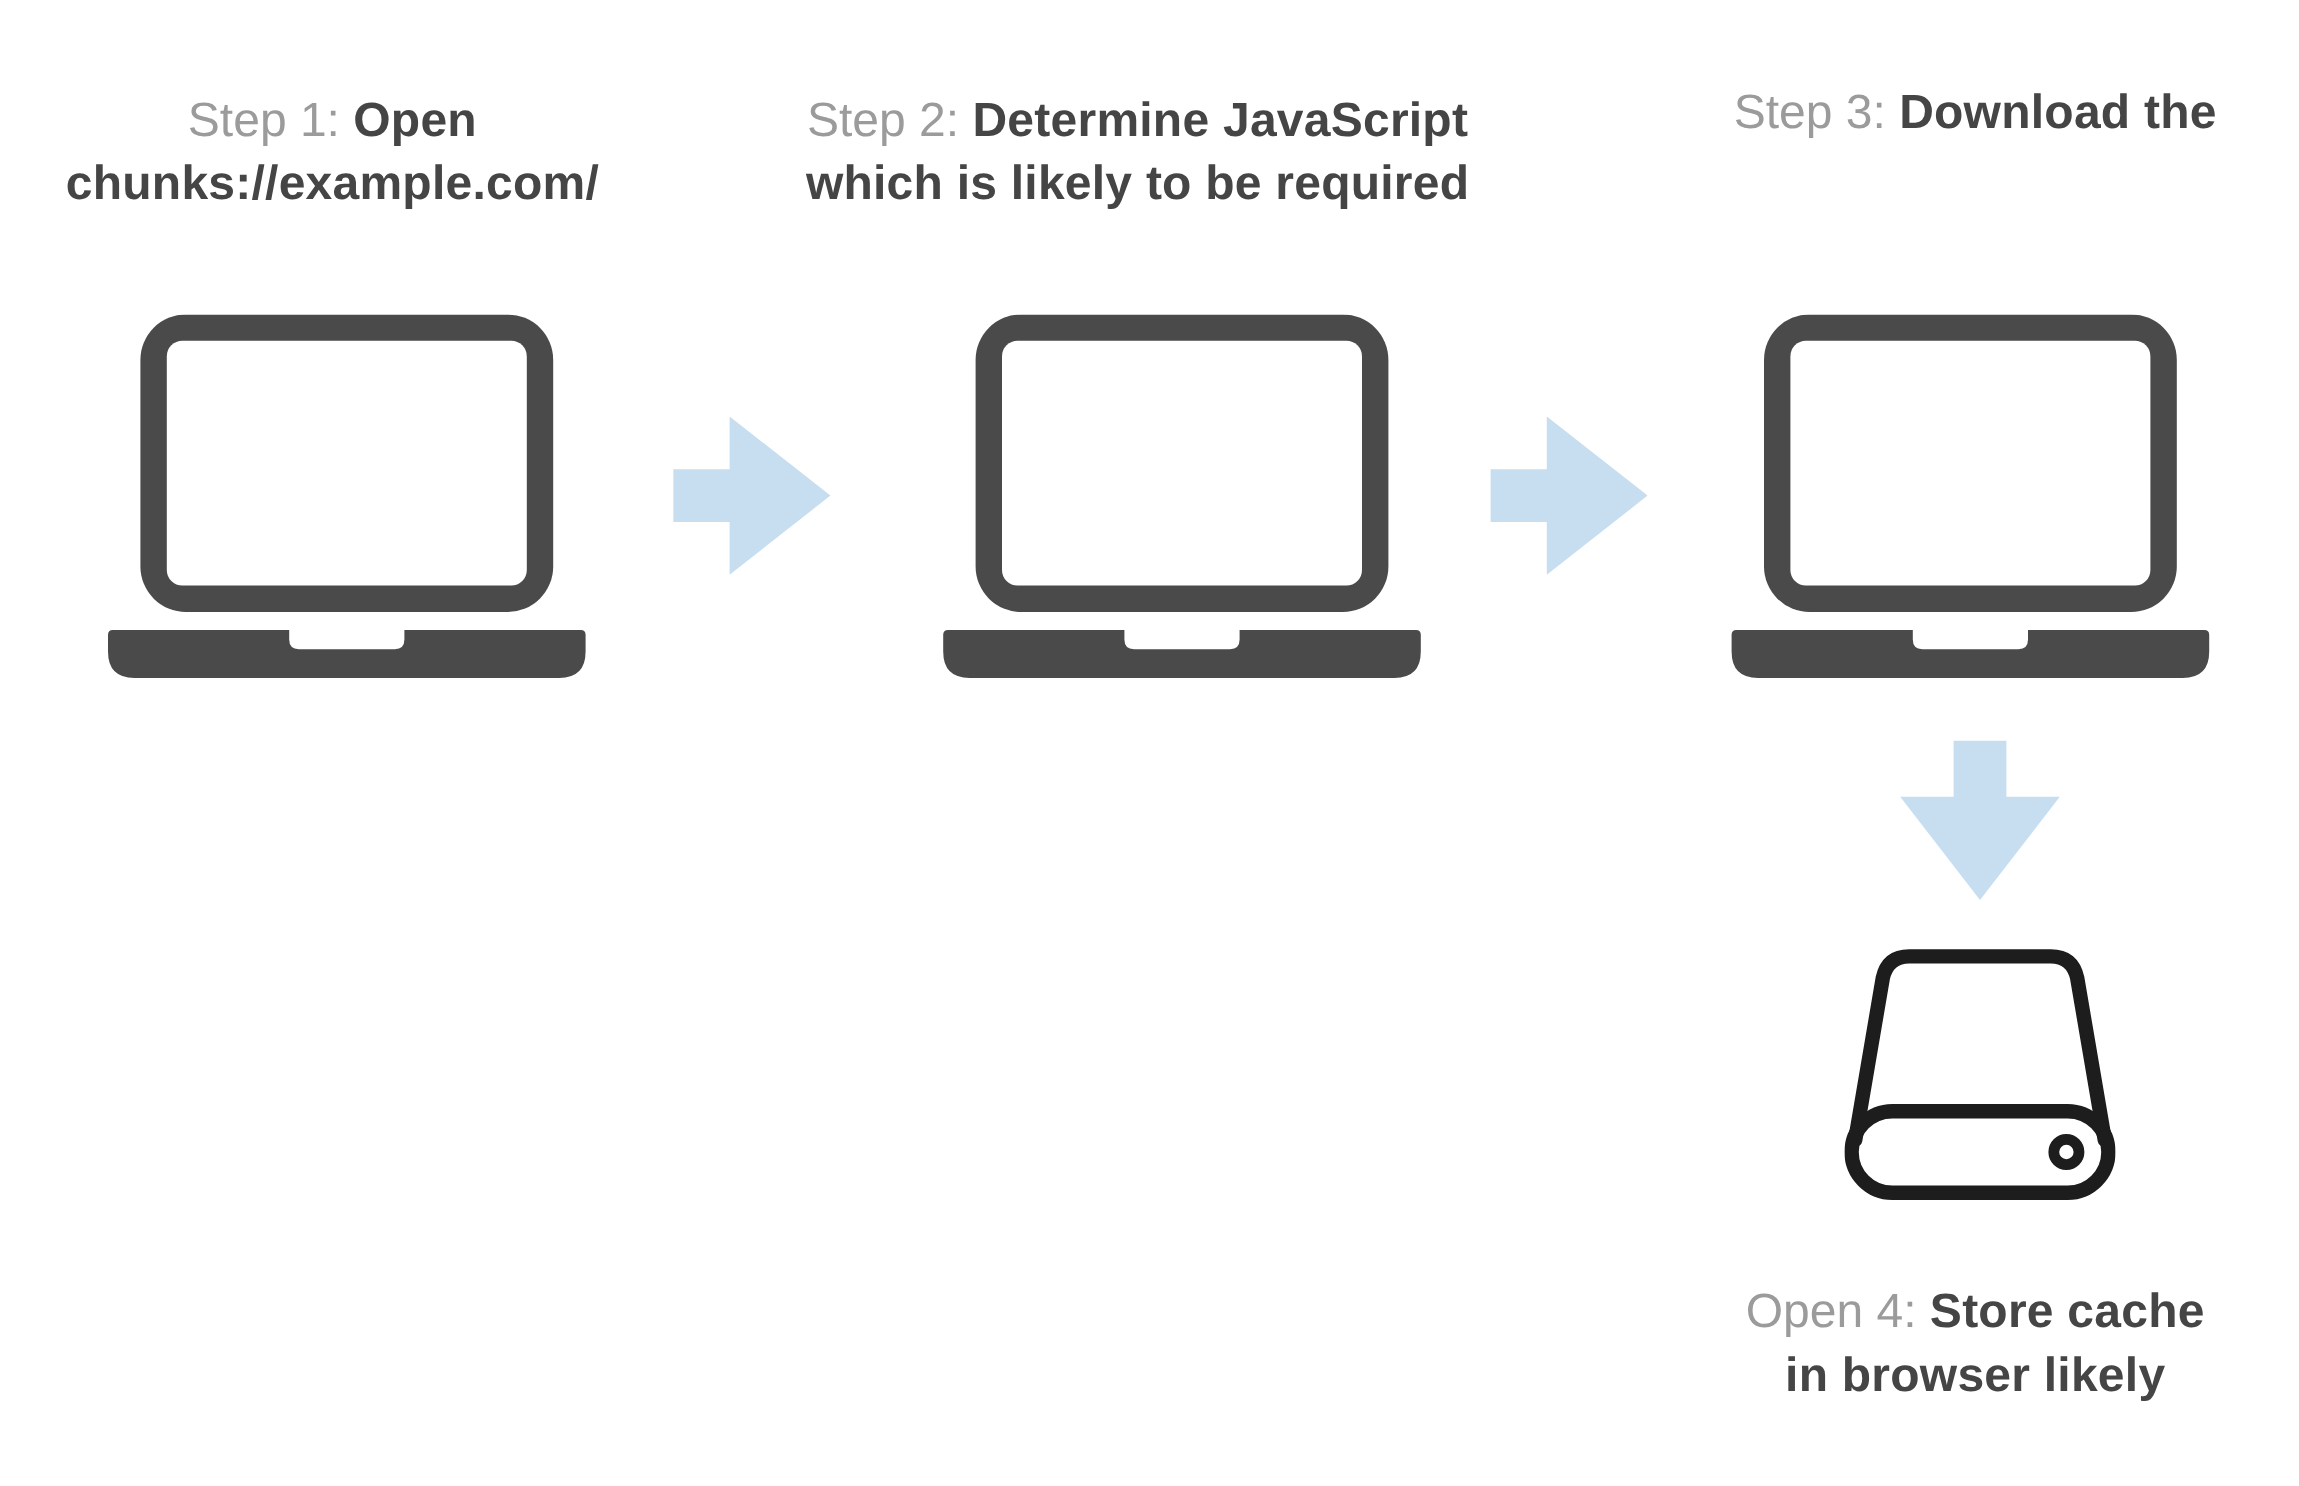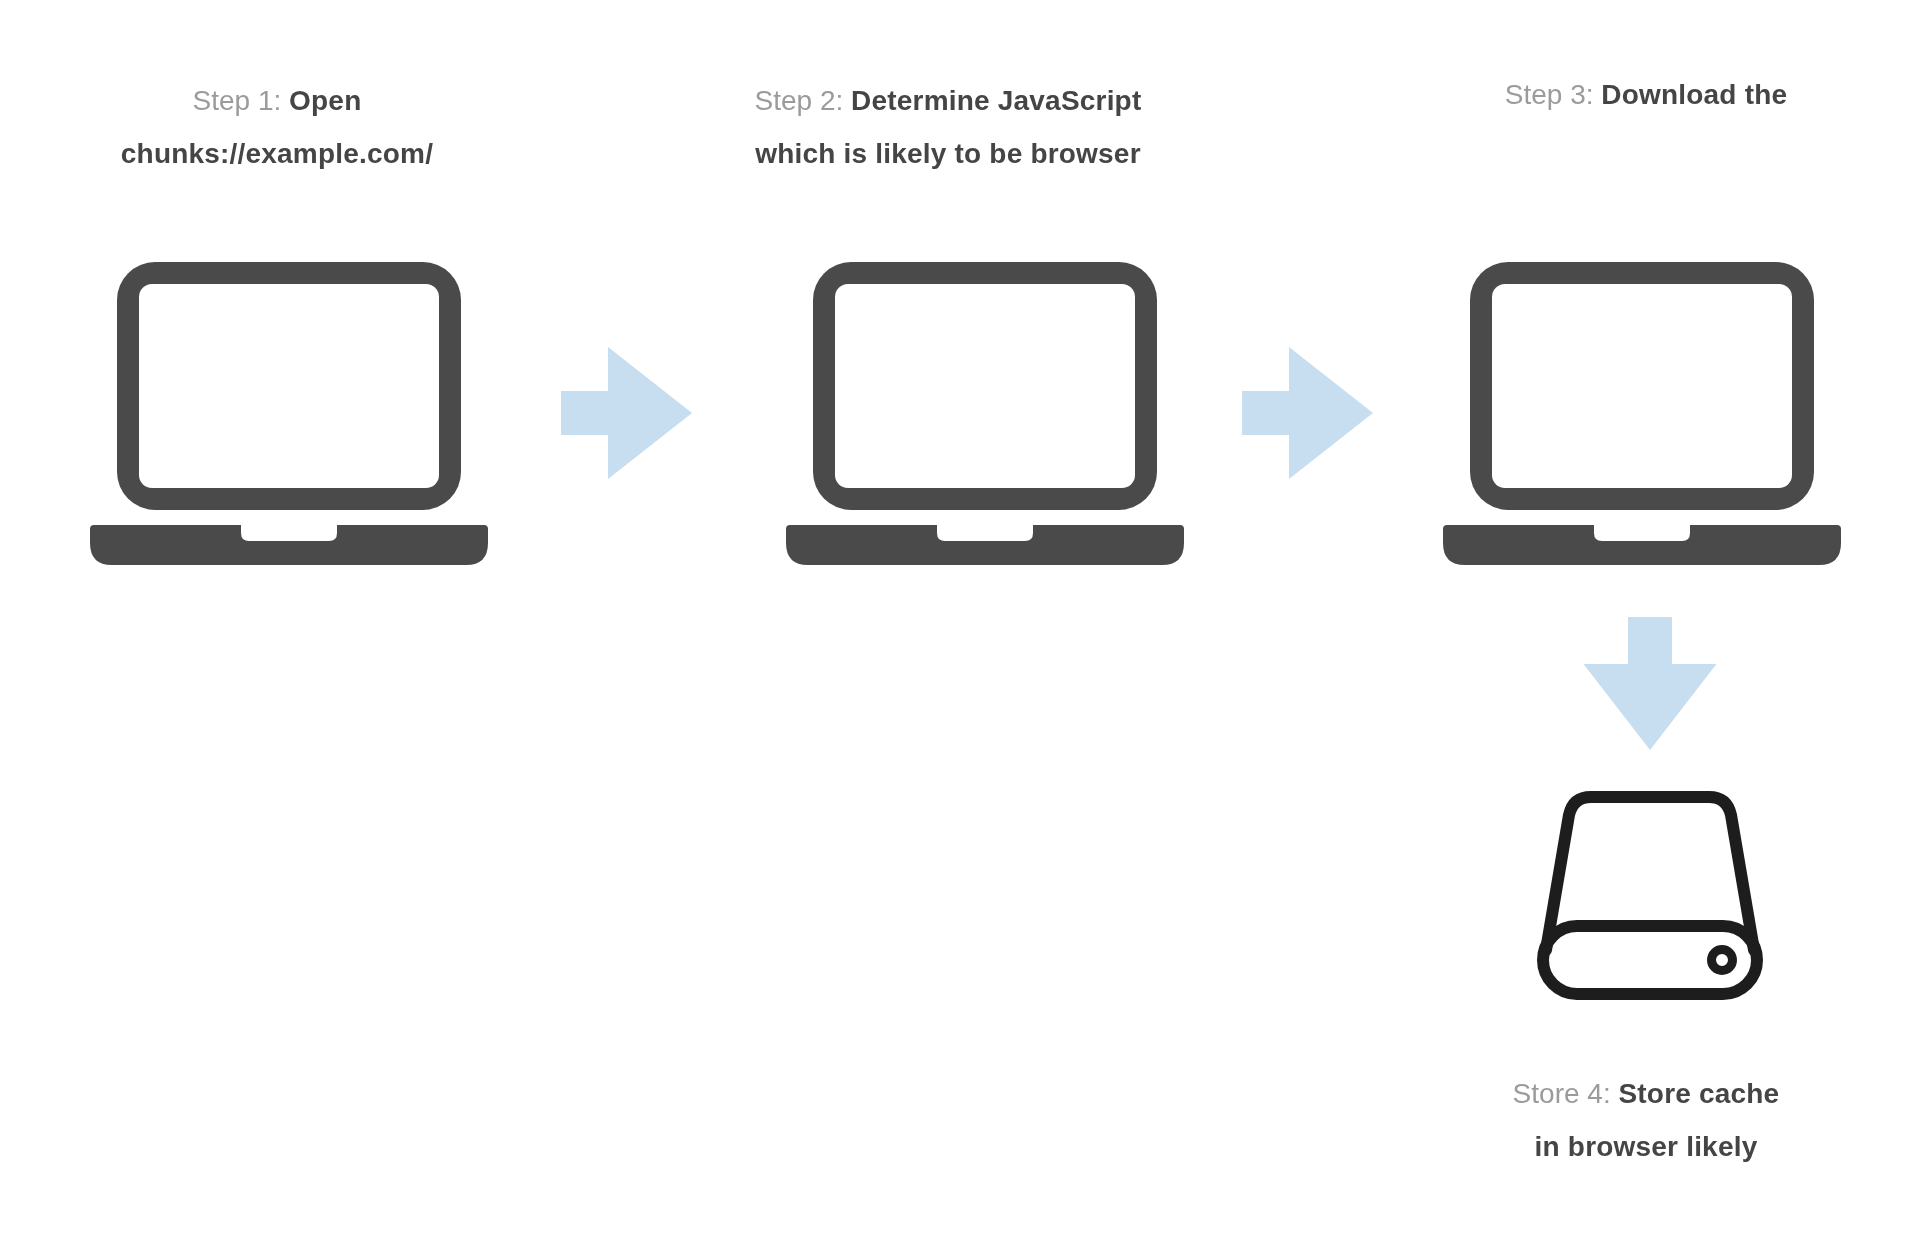--- a/index.html
+++ b/index.html
@@ -3,49 +3,49 @@
 <meta charset="utf-8">
 <style>
   html,body{margin:0;padding:0;}
   body{
     width:1916px;height:1238px;position:relative;background:#ffffff;
     font-family:"Liberation Sans", sans-serif;overflow:hidden;
   }
   .abs{position:absolute;}
   .step-title{
     text-align:center;
-    font-size:28px;
+    font-size:40px;
     line-height:53px;
     transform:translateX(-50%);
     white-space:nowrap;
   }
   .step-title .muted{color:#9b9b9b;font-weight:400;}
   .step-title .strong{color:#454545;font-weight:700;letter-spacing:0.2px;}
   .icon-wrap{transform:translateX(-50%);}
   svg{display:block;}
 </style>
 </head>
 <body>
 
 <div class="abs step-title" style="left:277px;top:74px;">
   <div><span class="muted">Step 1: </span><span class="strong">Open</span></div>
   <div class="strong">chunks://example.com/</div>
 </div>
 
 <div class="abs step-title" style="left:948px;top:74px;">
   <div><span class="muted">Step 2: </span><span class="strong">Determine JavaScript</span></div>
-  <div class="strong">which is likely to be browser</div>
+  <div class="strong">which is likely to be required</div>
 </div>
 
 <div class="abs step-title" style="left:1646px;top:68px;">
   <div><span class="muted">Step 3: </span><span class="strong">Download the</span></div>
 </div>
 
 <div class="abs step-title" style="left:1646px;top:1067px;">
-  <div><span class="muted">Store 4: </span><span class="strong">Store cache</span></div>
+  <div><span class="muted">Open 4: </span><span class="strong">Store cache</span></div>
   <div class="strong">in browser likely</div>
 </div>
 
 <div class="abs icon-wrap" style="left:289px;top:262px;">
   <svg width="406" height="303" viewBox="0 0 406 303">
     <rect x="31" y="0" width="344" height="248" rx="38" fill="#4a4a4a"></rect>
     <rect x="53" y="22" width="300" height="204" rx="13" fill="#ffffff"></rect>
     <path d="M4,267 q0,-4 4,-4 h147 v8 q0,8 8,8 h80 q8,0 8,-8 v-8 h147 q4,0 4,4 v14 q0,22 -22,22 h-354 q-22,0 -22,-22 z" fill="#4a4a4a"></path>
   </svg>
 </div>

